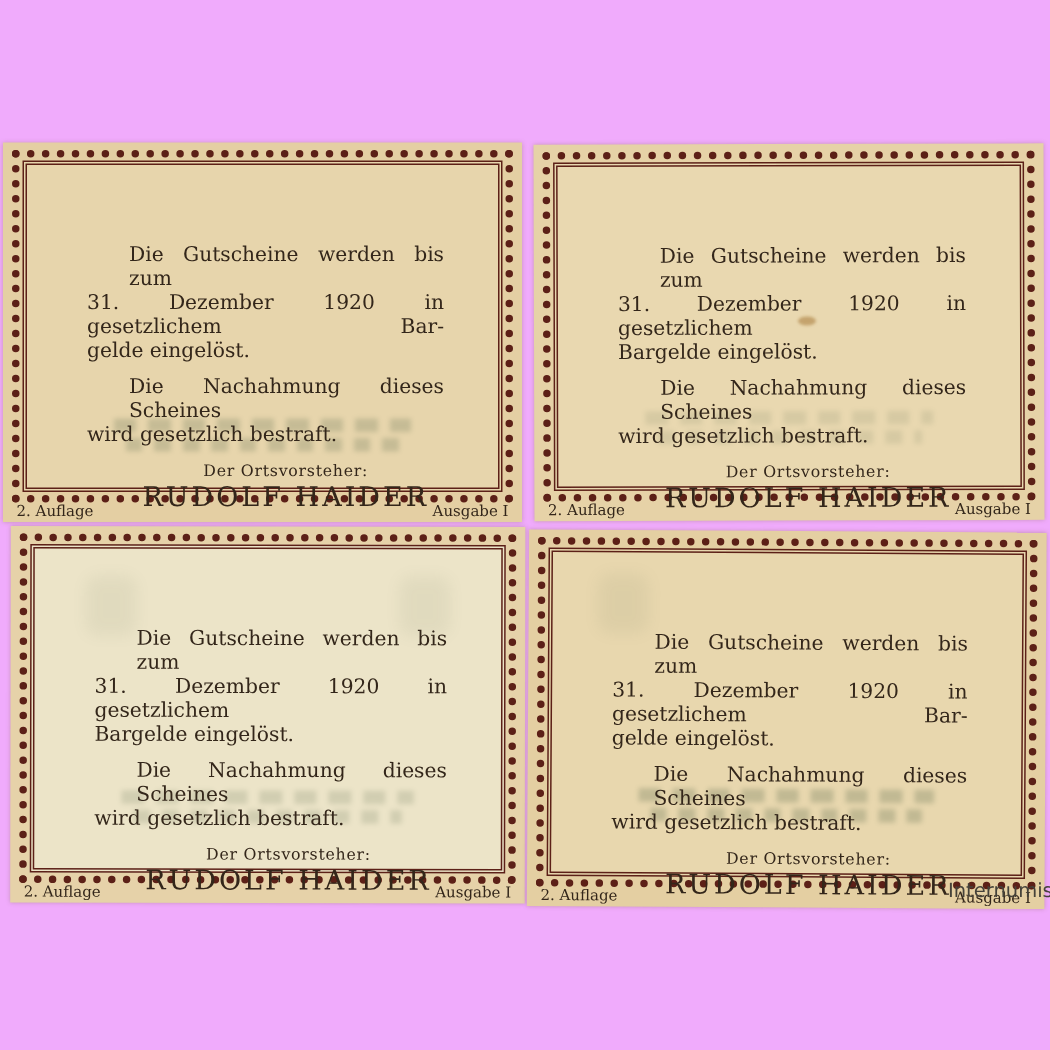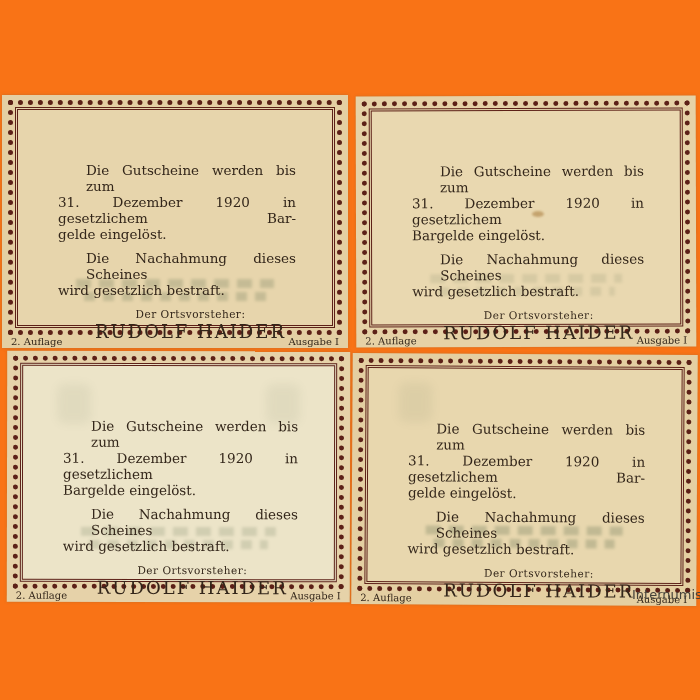--- a/index.html
+++ b/index.html
@@ -1,19 +1,19 @@
 <!DOCTYPE html>
 <html style="--ink: #33261a; --border: #5c2017; --watermark_ink: #45423a;"><head>
 <meta charset="utf-8">
 <style>
   html,body{margin:0;padding:0;}
   .page{
     position:relative;
     width:700px;height:700px;
-    background:#f97316;
+    background:#f0abfc;
     overflow:hidden;
     font-family:"DejaVu Serif", serif;
   }
   .note{
     position:absolute;
     background:var(--paper,#e5d1a6);
     box-shadow:0 0 3px rgba(120,100,60,.35);
   }
   
   .chain{

